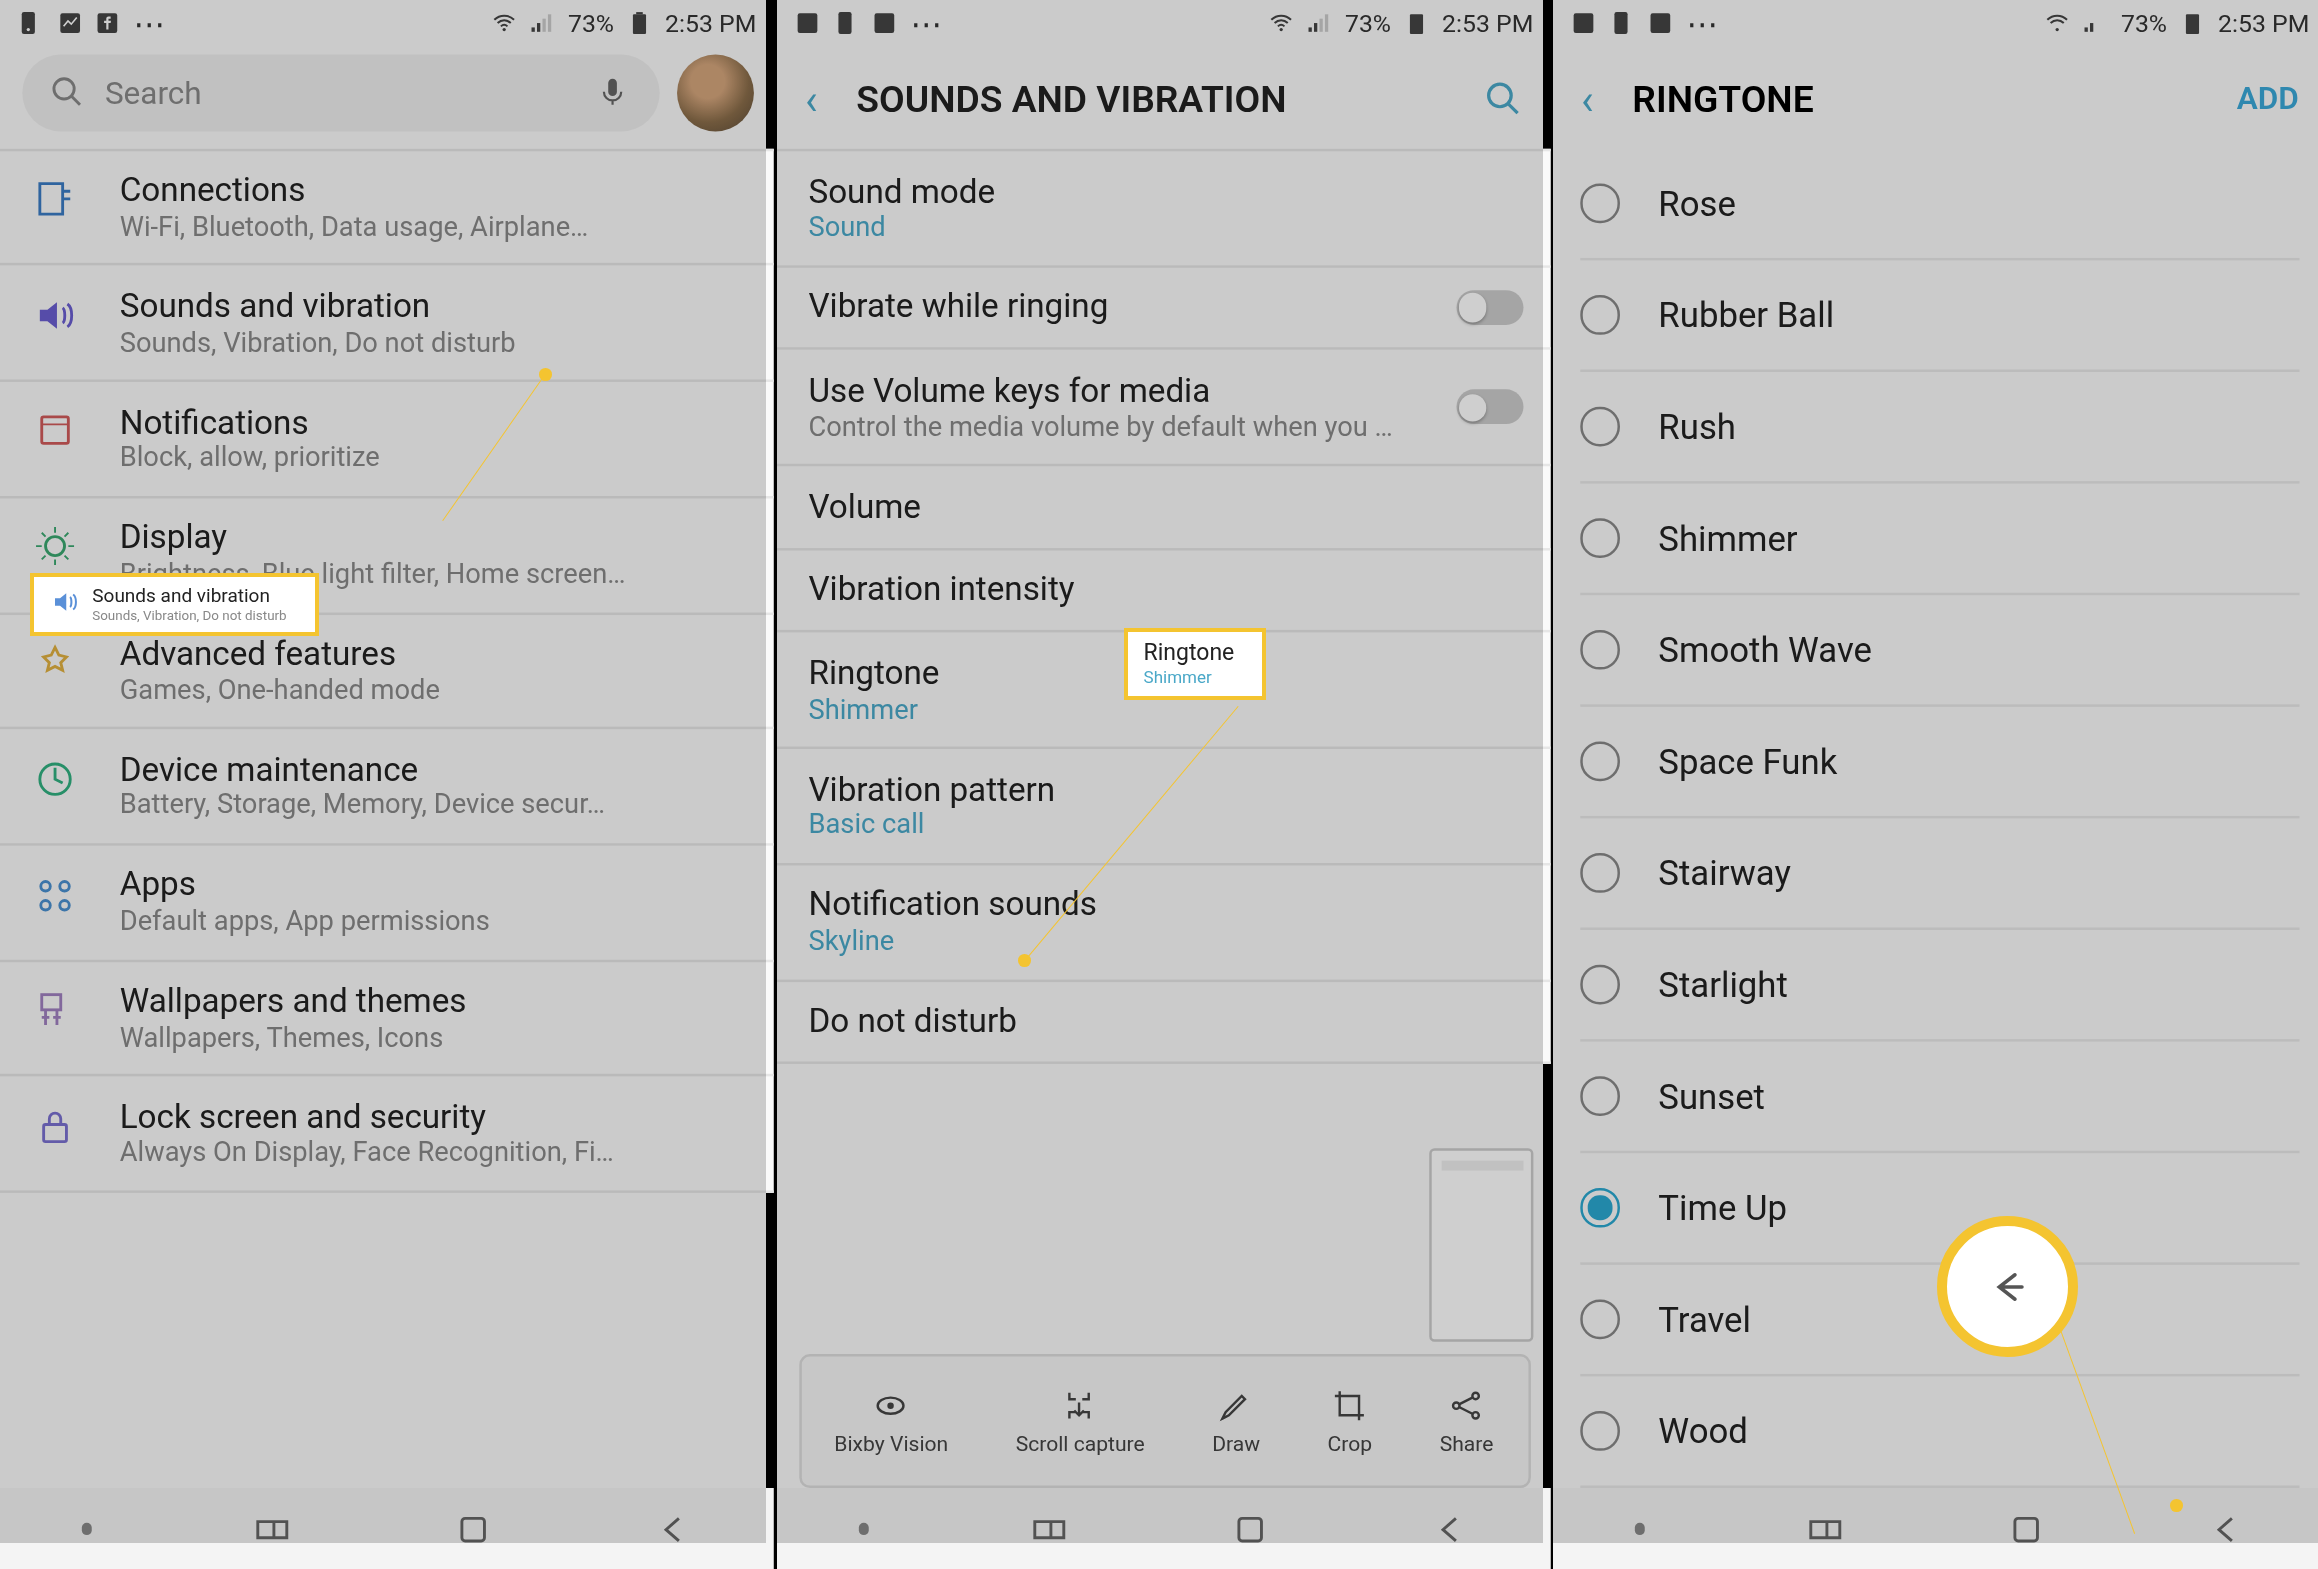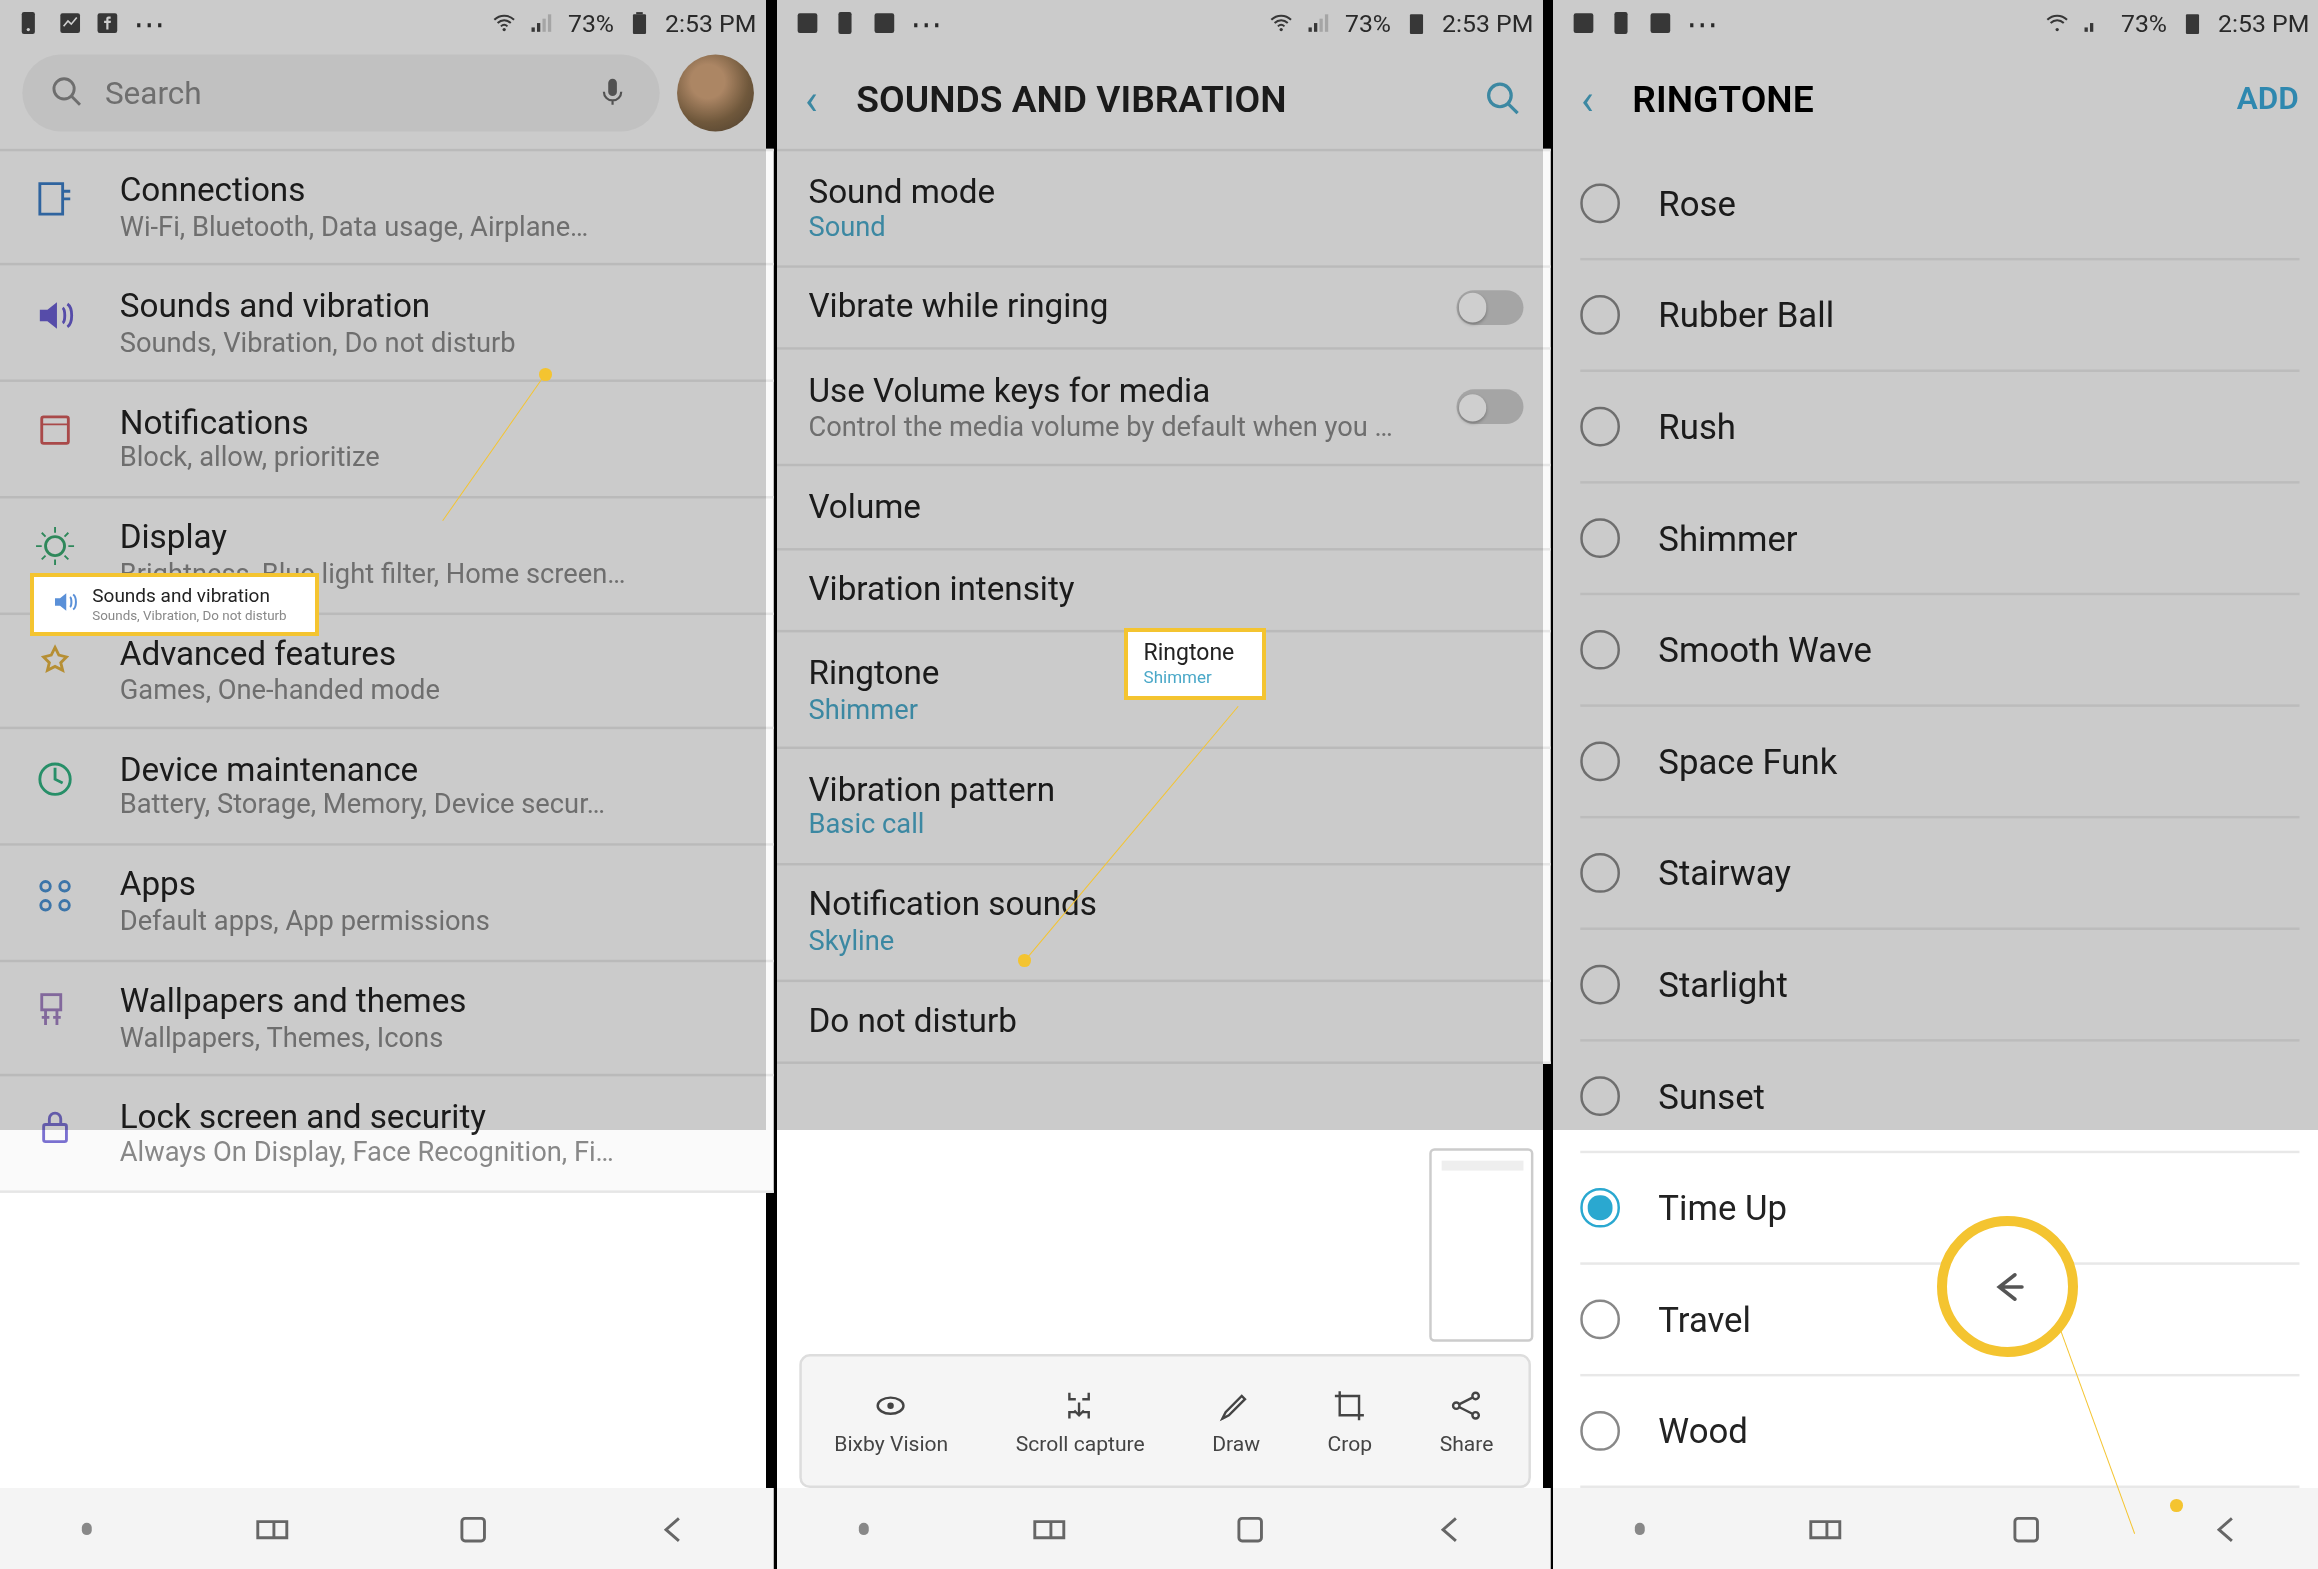--- a/index.html
+++ b/index.html
@@ -1,17 +1,17 @@
 <!DOCTYPE html>
 <html style="font-size:11.3px"><head>
 <meta charset="utf-8">
 <style>
 * { margin:0; padding:0; box-sizing:border-box; font-family:Roboto,-apple-system,Helvetica,Arial,sans-serif; }
 body { background:#fff; width:2319px; height:1569px; display:flex; position:relative; }
-.phone { width:773px; height:1130px; position:relative; background:#fafafa; }
+.phone { width:773px; height:1543px; position:relative; background:#fafafa; }
 .gap { width:10.6px; height:1569px; background:#000; }
 .scale { transform:scale(2.48); transform-origin:top left; width:312px; height:633px; position:absolute; top:0; left:0; }
 .dim { position:absolute; inset:0; background:rgba(0,0,0,.19); z-index:5; pointer-events:none; }
 
 
 .status { height:19px; display:flex; justify-content:space-between; align-items:center; padding:0 7px; font-size:10px; color:#333; }
 .status .left, .status .right { display:flex; align-items:center; gap:5px; }
 .status svg { width:10.6px; height:10.6px; }
 .dots::after { content:"⋯"; font-size:12.7px; }
 

